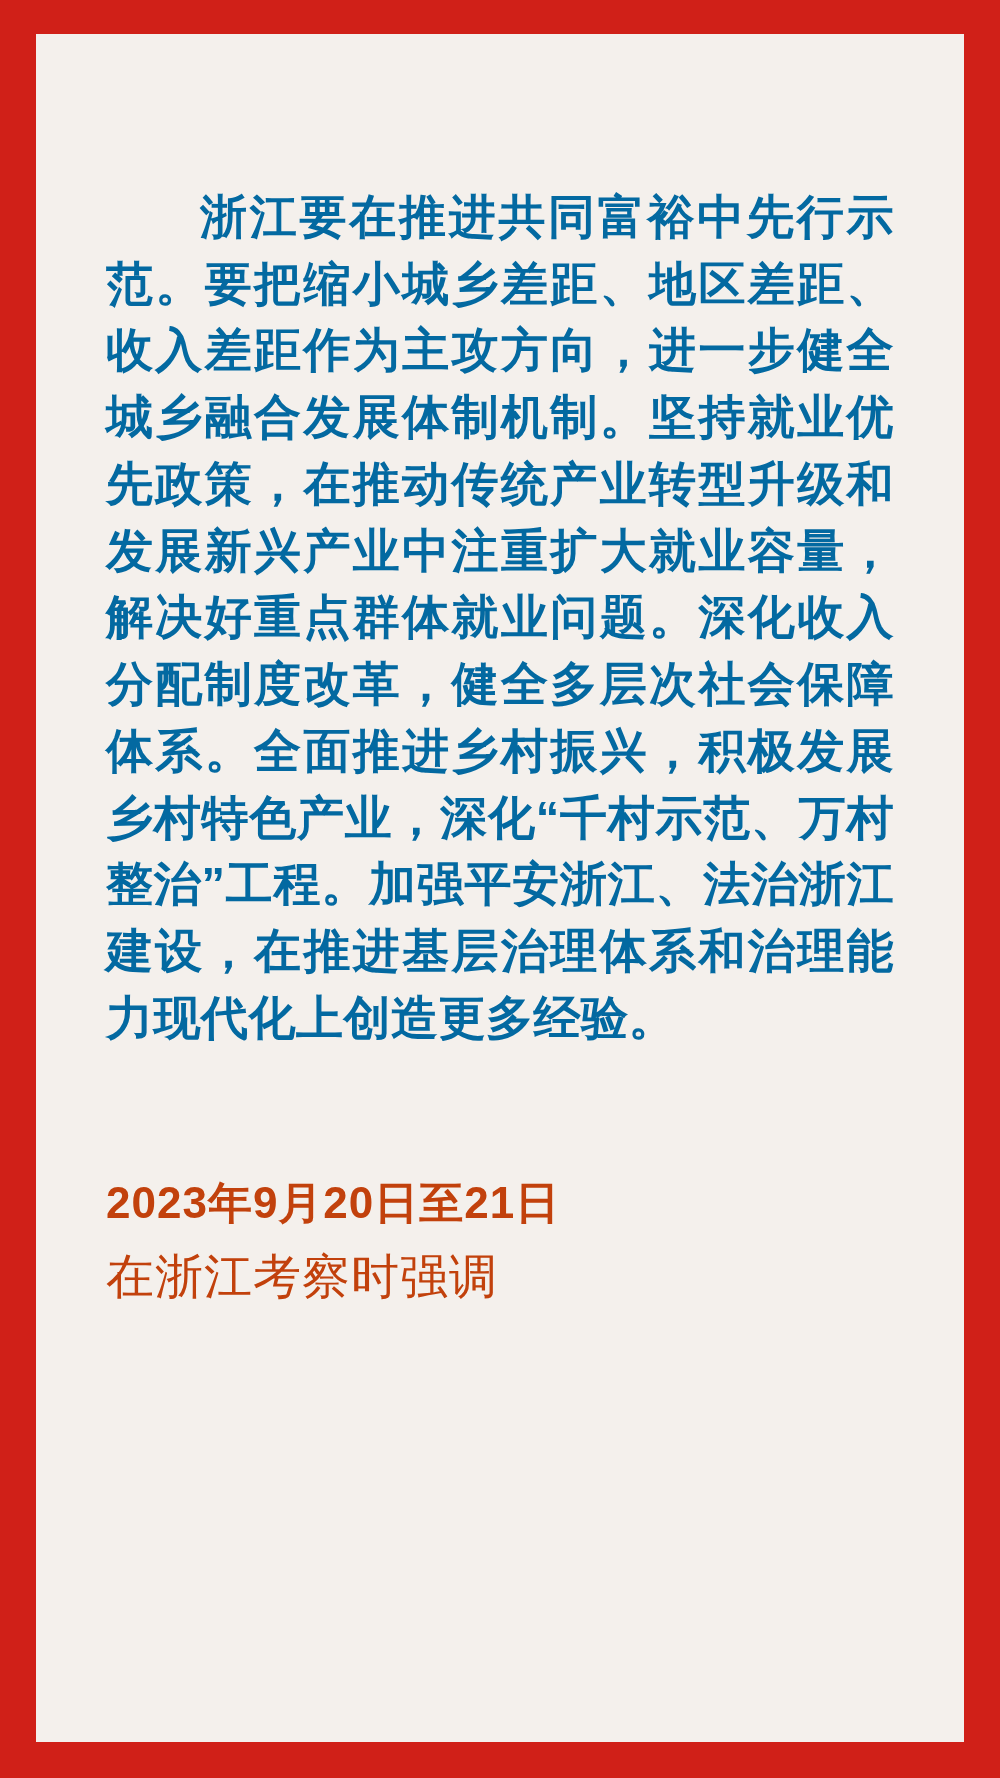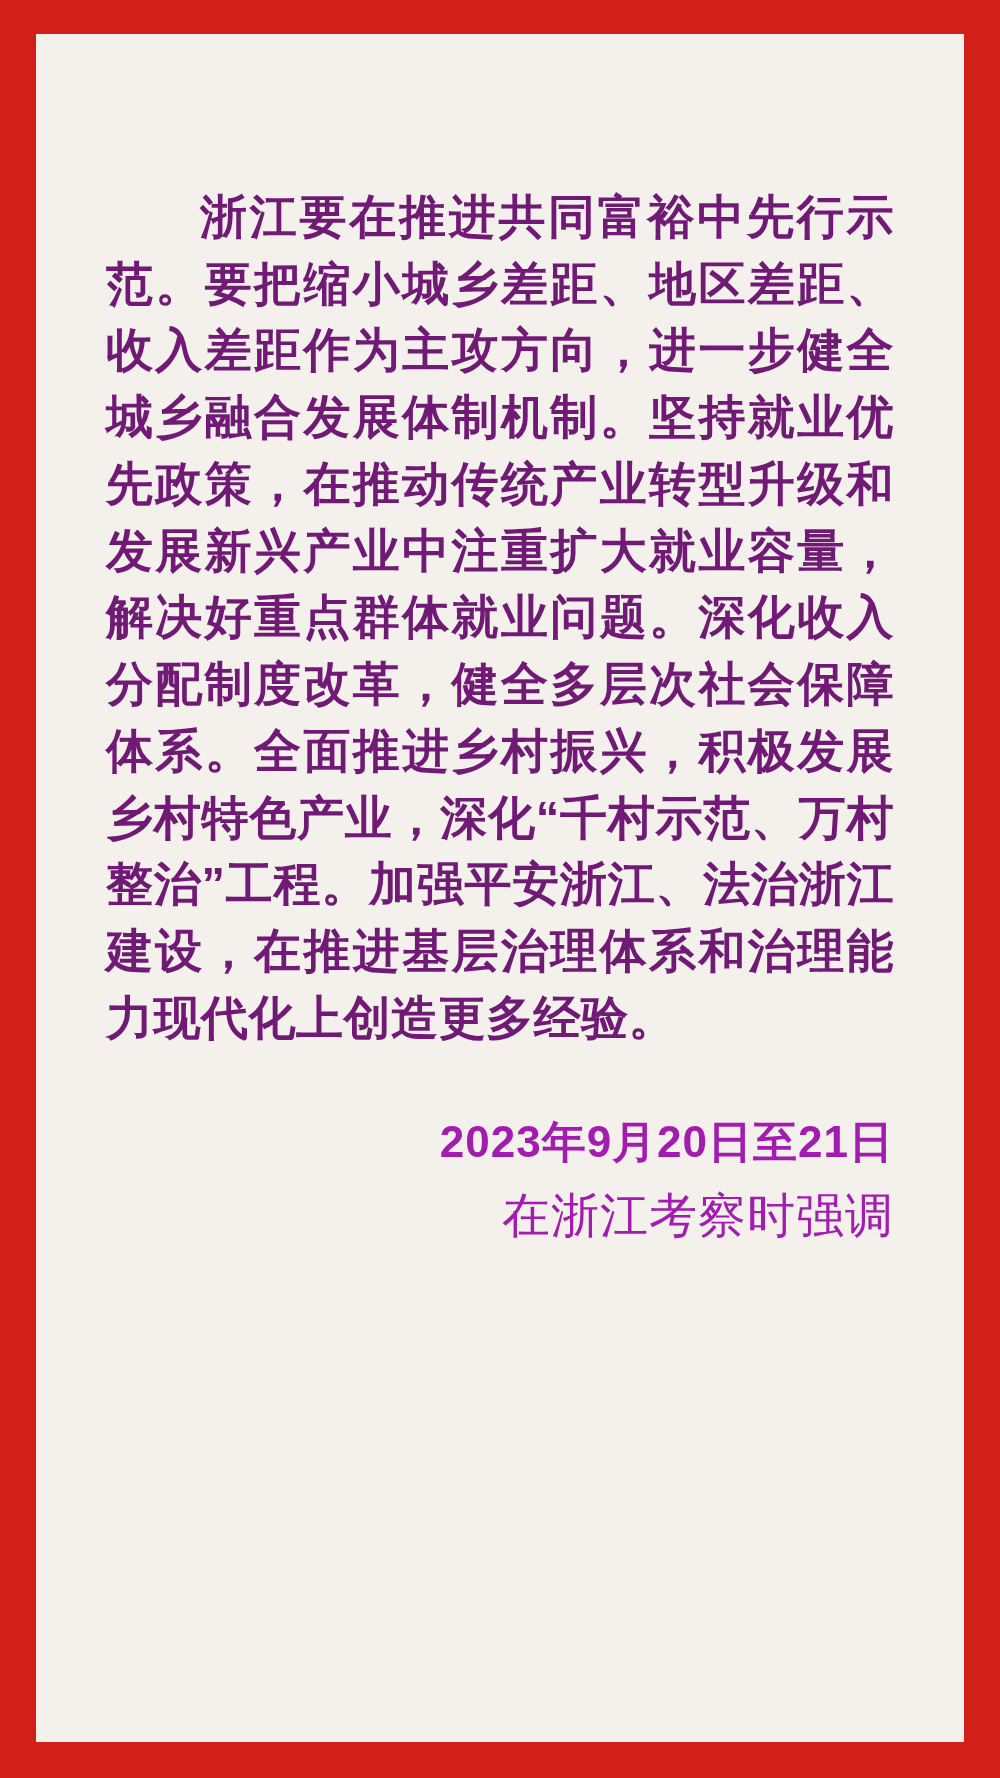--- a/index.html
+++ b/index.html
@@ -25,34 +25,33 @@
     position: relative;
     width: 100%;
     height: 100%;
     background: #f4f0ec;
     box-sizing: border-box;
     padding: 150px 70px 60px 70px;
     display: flex;
     flex-direction: column;
   }
   .quote {
-    color: #701a75;
+    color: #0369a1;
     font-size: 47px;
     line-height: 1.42;
     font-weight: 700;
     letter-spacing: 0.5px;
     text-indent: 2em;
     text-align: justify;
     text-justify: inter-ideograph;
     margin: 0;
   }
   .attribution {
-    margin-top: 57px;
-    text-align: right;
-    color: #a21caf;
+    margin-top: 118px;
+    color: #c2410c;
   }
   .attrib-date {
     font-size: 44px;
     font-weight: 600;
     line-height: 1.5;
     letter-spacing: 1px;
   }
   .attrib-note {
     font-size: 48px;
     font-weight: 500;

